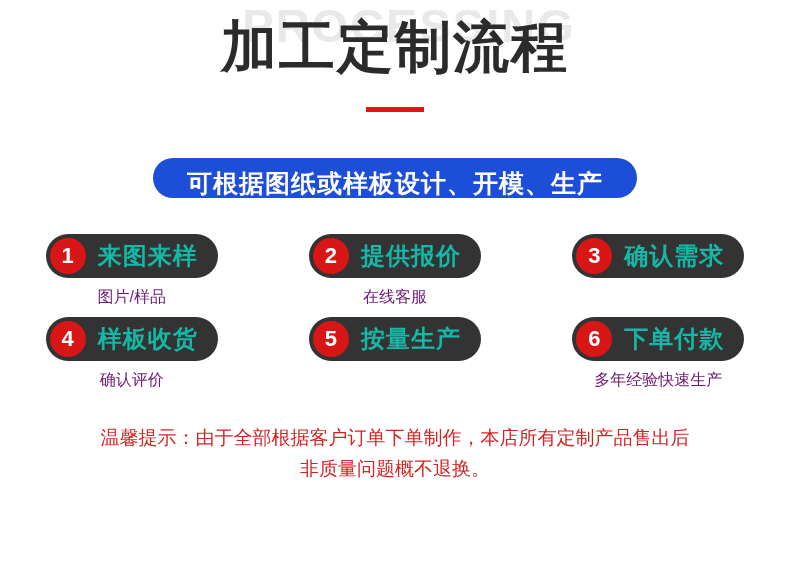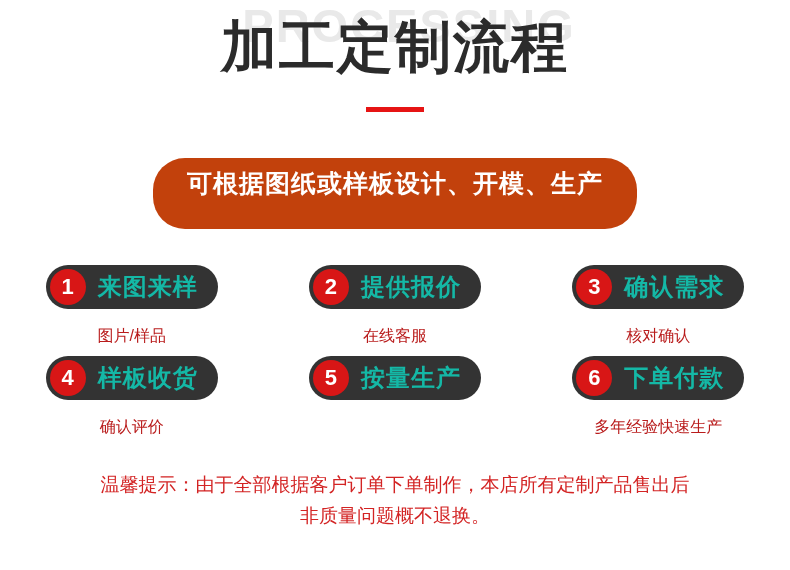--- a/index.html
+++ b/index.html
@@ -59,26 +59,26 @@
     background: #e61414;
   }
 
   
   .banner-wrap {
     text-align: center;
     margin-top: 28px;
   }
   .banner {
     display: inline-block;
-    background: #c2410c;
+    background: #1d4ed8;
     color: #ffffff;
     font-size: 25px;
     font-weight: bold;
     letter-spacing: 1px;
-    padding: 13px 34px 33px 34px;
+    padding: 13px 34px 2px 34px;
     border-radius: 32px;
     line-height: 1;
     white-space: nowrap;
   }
 
   
   .steps {
     margin-top: 36px;
     display: grid;
     grid-template-columns: repeat(3, 1fr);
@@ -114,23 +114,23 @@
   .pill-label {
     color: #14b8a6;
     font-size: 24px;
     font-weight: bold;
     letter-spacing: 1px;
     margin-left: 12px;
     line-height: 1;
     white-space: nowrap;
   }
   .step-sub {
-    margin-top: 19px;
+    margin-top: 11px;
     font-size: 16px;
-    color: #b91c1c;
+    color: #701a75;
     line-height: 1;
     white-space: nowrap;
   }
 
   
   .notice {
     margin-top: 34px;
     text-align: center;
     color: #d32424;
     font-size: 19px;
@@ -167,21 +167,20 @@
       <span class="pill-label">提供报价</span>
     </div>
     <div class="step-sub">在线客服</div>
   </div>
 
   <div class="step">
     <div class="pill">
       <span class="pill-num">3</span>
       <span class="pill-label">确认需求</span>
     </div>
-    <div class="step-sub">核对确认</div>
   </div>
 
   <div class="step">
     <div class="pill">
       <span class="pill-num">4</span>
       <span class="pill-label">样板收货</span>
     </div>
     <div class="step-sub">确认评价</div>
   </div>
 

